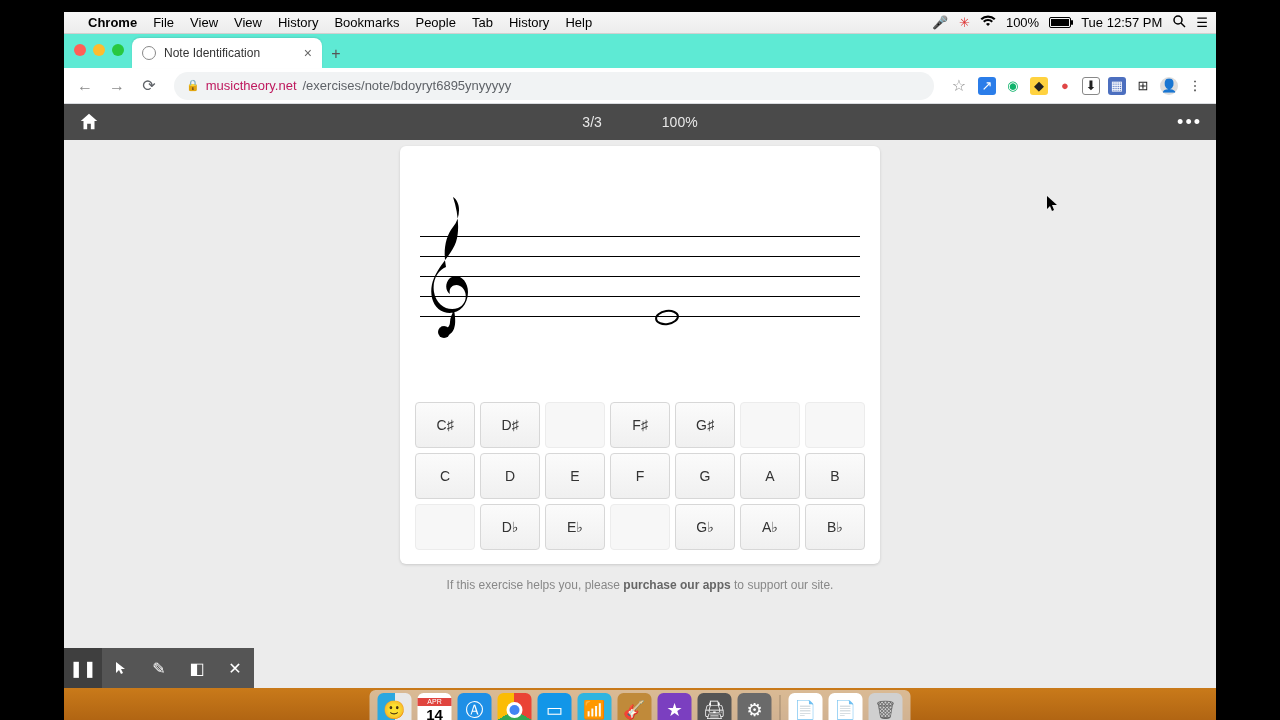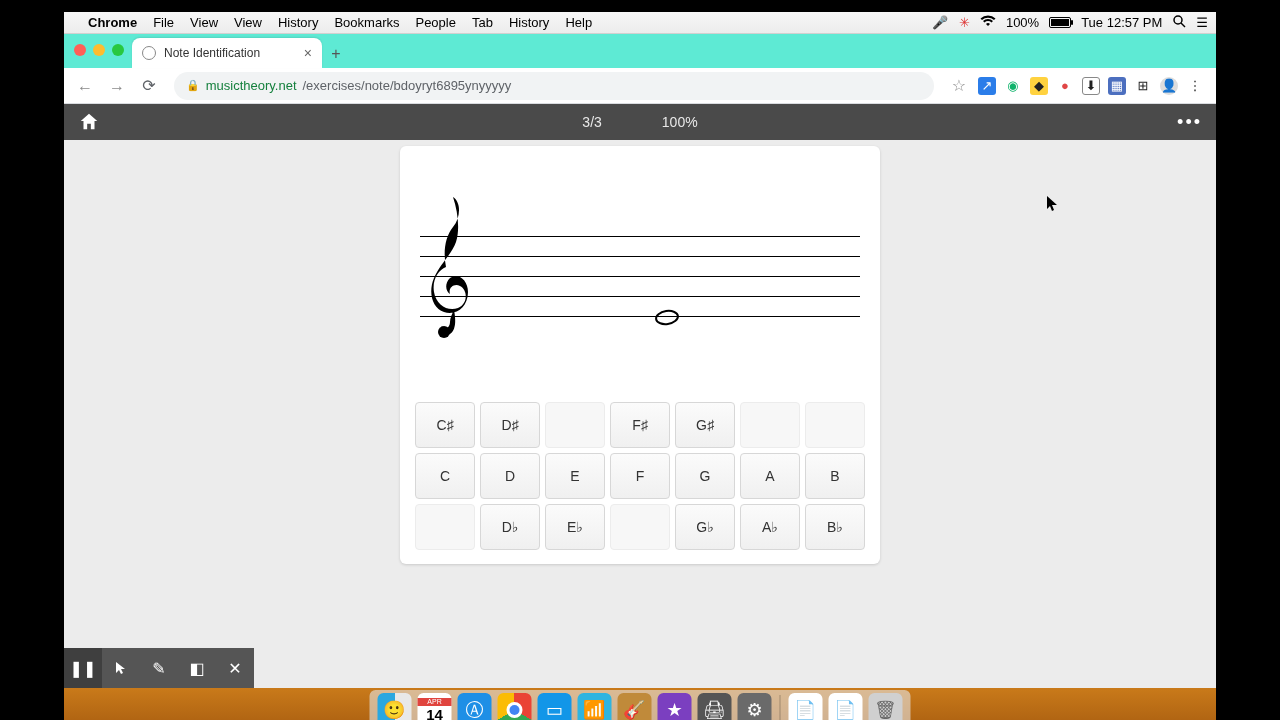--- a/index.html
+++ b/index.html
@@ -27,21 +27,21 @@
   .tab .favicon{width:14px;height:14px;border:1px solid #888;border-radius:50%;position:relative;}
   .tab .title{font-size:12px;color:#333;flex:1;}
   .tab .close{font-size:14px;color:#666;}
   .newtab{width:28px;height:28px;display:flex;align-items:center;justify-content:center;color:#555;font-size:16px;}
   
   .toolbar{height:36px;background:#fff;border-bottom:1px solid #dadce0;display:flex;align-items:center;padding:0 8px;gap:6px;}
   .toolbar .navbtn{width:26px;height:26px;display:flex;align-items:center;justify-content:center;color:#8a8a8a;border-radius:50%;font-size:16px;}
   .toolbar .navbtn.active{color:#5f6368;}
   .omnibox{flex:1;height:28px;background:#f1f3f4;border-radius:14px;display:flex;align-items:center;padding:0 12px;font-size:13px;color:#5f6368;gap:6px;margin:0 6px;}
   .omnibox .lock{font-size:11px;color:#5f6368;}
-  .omnibox .domain{color:#15803d;}
+  .omnibox .domain{color:#be185d;}
   .toolbar .exticons{display:flex;align-items:center;gap:8px;padding-right:4px;}
   .toolbar .ext{width:18px;height:18px;display:flex;align-items:center;justify-content:center;font-size:13px;border-radius:3px;}
   
   .appheader{height:36px;background:#4a4a4a;color:#fff;display:flex;align-items:center;padding:0 14px;font-size:14px;}
   .appheader .home{width:22px;height:22px;}
   .appheader .score{position:absolute;left:50%;transform:translateX(-50%);display:flex;gap:60px;color:#e8e8e8;text-align:right;}
   .appheader .menu{margin-left:auto;font-size:18px;letter-spacing:2px;}
   
   .content{background:#ececec;position:absolute;top:128px;bottom:44px;left:0;right:0;display:flex;flex-direction:column;align-items:center;}
   .card{width:480px;background:#fff;border-radius:6px;box-shadow:0 1px 3px rgba(0,0,0,0.15);margin-top:6px;padding:30px 0 14px;}
@@ -200,20 +200,23 @@
 
           <div class="nbtn empty"></div>
           <div class="nbtn">D♭</div>
           <div class="nbtn">E♭</div>
           <div class="nbtn empty"></div>
           <div class="nbtn">G♭</div>
           <div class="nbtn">A♭</div>
           <div class="nbtn">B♭</div>
         </div>
       </div>
+      <div class="support">
+        <span>If this exercise helps you, please </span><b>purchase our apps</b><span> to support our site.</span>
+      </div>
     </div>
 
     <div class="recbar">
       <div class="rb dark">❚❚</div>
       <div class="rb">
         <svg width="14" height="14" viewBox="0 0 14 14">
             <path d="M2 1 L2 12 L5 9 L7 13 L9 12 L7 8 L11 8 Z" fill="#fff"></path>
           </svg>
       </div>
       <div class="rb">✎</div>

